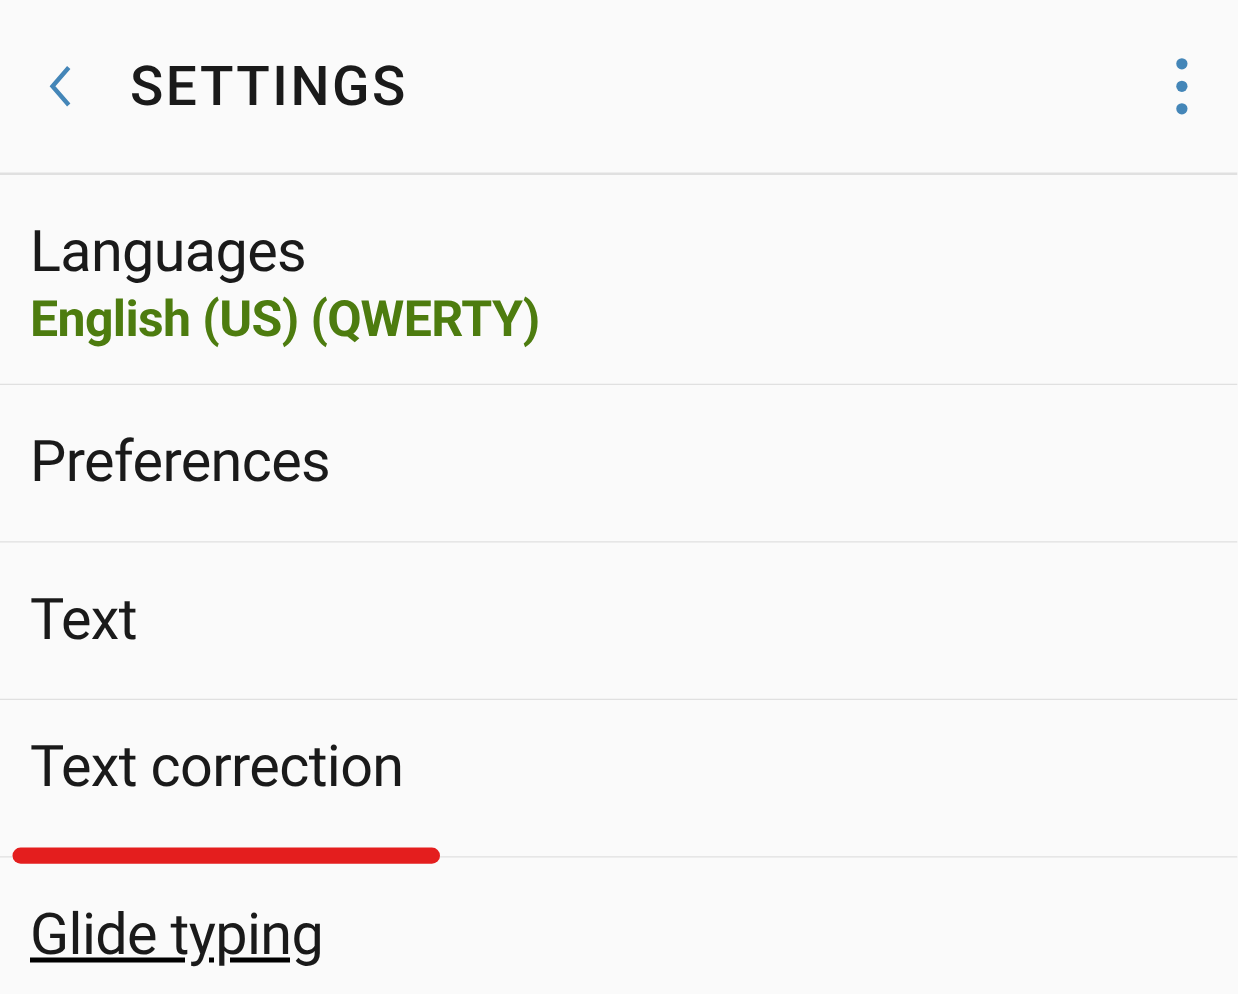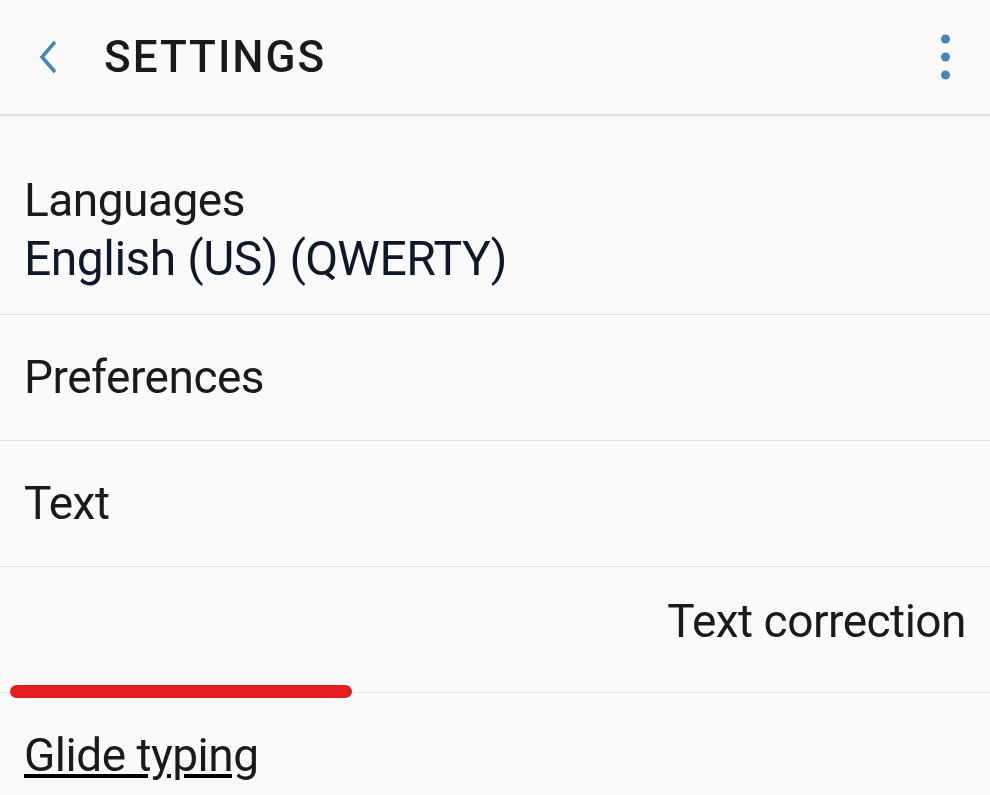--- a/index.html
+++ b/index.html
@@ -11,21 +11,21 @@
       font-family: 'Roboto', 'Helvetica Neue', Arial, sans-serif;
       background: #fafafa;
       width: 990px;
       height: 795px;
       overflow: hidden;
     }
     .header {
       display: flex;
       align-items: center;
       padding: 20px 24px;
-      height: 116px;
+      height: 140px;
       border-bottom: 2px solid #e0e0e0;
       position: relative;
     }
     .back-button {
       display: flex;
       align-items: center;
       justify-content: center;
       width: 48px;
       height: 48px;
       cursor: pointer;
@@ -66,54 +66,52 @@
     }
     .list-item {
       padding: 28px 24px 28px 24px;
       border-bottom: 1px solid #e0e0e0;
       cursor: pointer;
       position: relative;
     }
     .list-item.first {
       padding-top: 36px;
       padding-bottom: 28px;
-      margin-top: 22px;
     }
     .item-title {
       font-size: 46px;
       font-weight: 400;
       color: #1a1a1a;
       letter-spacing: -0.5px;
       line-height: 1.15;
     }
     .item-subtitle {
-      font-size: 48px;
-      font-weight: 400;
-      color: #0f172a;
+      font-size: 40px;
+      font-weight: 700;
+      color: #4d7c0f;
       margin-top: 4px;
       letter-spacing: -0.5px;
       line-height: 1.15;
     }
     .list-item.no-border {
       border-bottom: none;
       text-decoration: underline;
     }
     .highlight {
       position: absolute;
       left: 10px;
       bottom: -6px;
       width: 342px;
       height: 13px;
       background: #e41e1e;
       border-radius: 7px;
       z-index: 2;
     }
     .list-item.text-correction {
       padding-bottom: 44px;
-      text-align: right;
     }
     .list-item.theme {
       padding-top: 36px;
       padding-bottom: 36px;
     }
     .list-item.preferences {
       padding-top: 36px;
       padding-bottom: 36px;
     }
     .list-item.glide {

